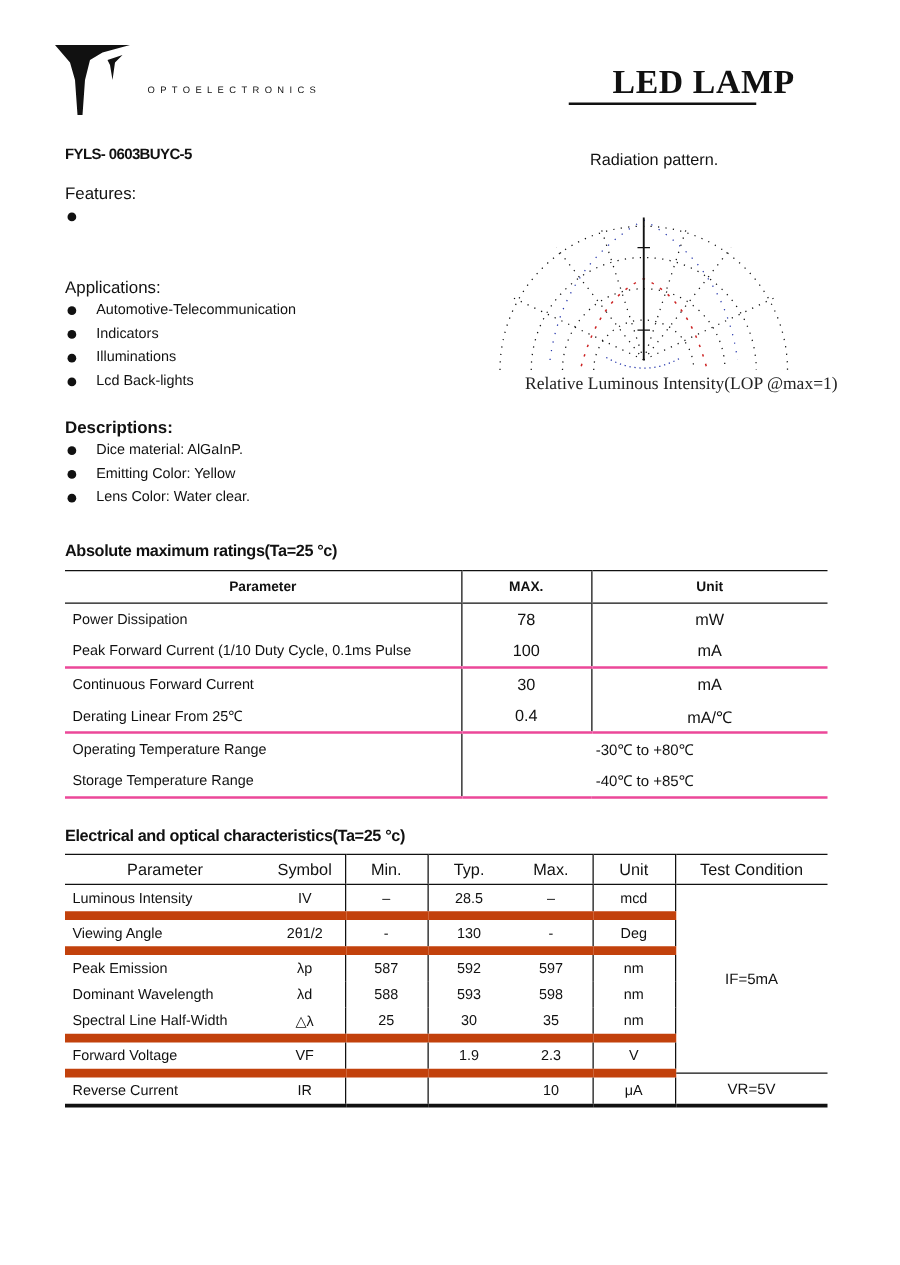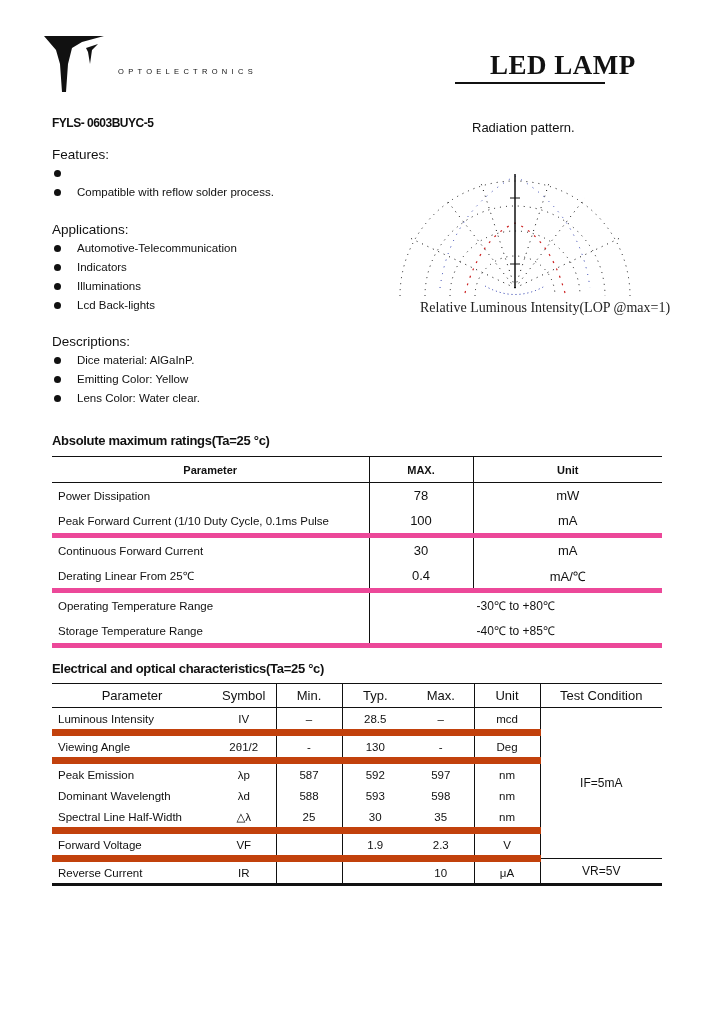--- a/index.html
+++ b/index.html
@@ -21,21 +21,21 @@
   .bullets li { position:relative; padding-left:25px; font-size:11.5px; height:19px; line-height:17px; }
   .bullets li .dot { position:absolute; left:2px; top:5px; width:7px; height:7px; border-radius:50%; background:#111; }
   .tbl-h { font-size:13px; font-weight:bold; letter-spacing:-0.3px; }
   table { border-collapse:collapse; position:absolute; font-size:11.5px; }
   .t1 { left:52px; top:456px; width:610px; }
   .t1 td, .t1 th { padding:0 6px; }
   .t1 th { font-weight:bold; font-size:11px; height:25px; border-top:1px solid #111; border-bottom:1px solid #111; }
   .t1 td { height:25px; }
   .t1 .c2, .t1 .c3 { text-align:center; font-size:13px; }
   .t1 .vl { border-left:1px solid #111; }
-  .t1 .bb td { border-bottom:5px solid #ec4899; }
+  .t1 .bb td { border-bottom:2px solid #ec4899; }
   .t2 { left:52px; top:683px; width:610px; }
   .t2 th { font-weight:normal; font-size:13px; height:23px; border-top:1px solid #111; border-bottom:1px solid #111; padding:0 4px; }
   .t2 td { height:21px; font-size:11.5px; padding:0 4px; text-align:center; }
   .t2 td.p { text-align:left; padding-left:6px; }
   .t2 .vl { border-left:1px solid #111; }
   .t2 .bb td { border-bottom:7px solid #c2410c; }
   .t2 .last td { border-bottom:3px solid #111; }
   .chart { left:380px; top:168px; width:270px; height:130px; }
   .chart-caption { left:420px; top:300px; font-family:"Liberation Serif", serif; font-size:14px; color:#222; }
 </style>
@@ -74,32 +74,31 @@
   <path d="M105 118 Q135 135 165 118" fill="none" stroke="#2233aa" stroke-width="1" stroke-dasharray="1 3"></path>
   <line x1="135" y1="6" x2="135" y2="120" stroke="#111" stroke-width="1.5"></line>
   <line x1="130" y1="96" x2="140" y2="96" stroke="#111" stroke-width="1"></line>
   <line x1="130" y1="30" x2="140" y2="30" stroke="#111" stroke-width="1"></line>
 </svg>
 <div class="abs chart-caption">Relative Luminous Intensity(LOP @max=1)</div>
 
 <div class="abs section-h" style="left:52px;top:147px;">Features:</div>
 <ul class="abs bullets" style="left:52px;top:165px;">
   <li><span class="dot"></span></li>
-  <li><span class="dot"></span><span>Compatible with reflow solder process.</span></li>
 </ul>
 
 <div class="abs section-h" style="left:52px;top:222px;">Applications:</div>
 <ul class="abs bullets" style="left:52px;top:240px;">
   <li><span class="dot"></span><span>Automotive-Telecommunication</span></li>
   <li><span class="dot"></span><span>Indicators</span></li>
   <li><span class="dot"></span><span>Illuminations</span></li>
   <li><span class="dot"></span><span>Lcd Back-lights</span></li>
 </ul>
 
-<div class="abs section-h" style="left:52px;top:334px;">Descriptions:</div>
+<div class="abs section-h" style="left:52px;top:334px;font-weight:bold;">Descriptions:</div>
 <ul class="abs bullets" style="left:52px;top:352px;">
   <li><span class="dot"></span><span>Dice material: AlGaInP.</span></li>
   <li><span class="dot"></span><span>Emitting Color: Yellow</span></li>
   <li><span class="dot"></span><span>Lens Color: Water clear.</span></li>
 </ul>
 
 <div class="abs tbl-h" style="left:52px;top:433px;">Absolute maximum ratings(Ta=25  °c)</div>
 <table class="t1">
   <colgroup>
       <col style="width:317px">

